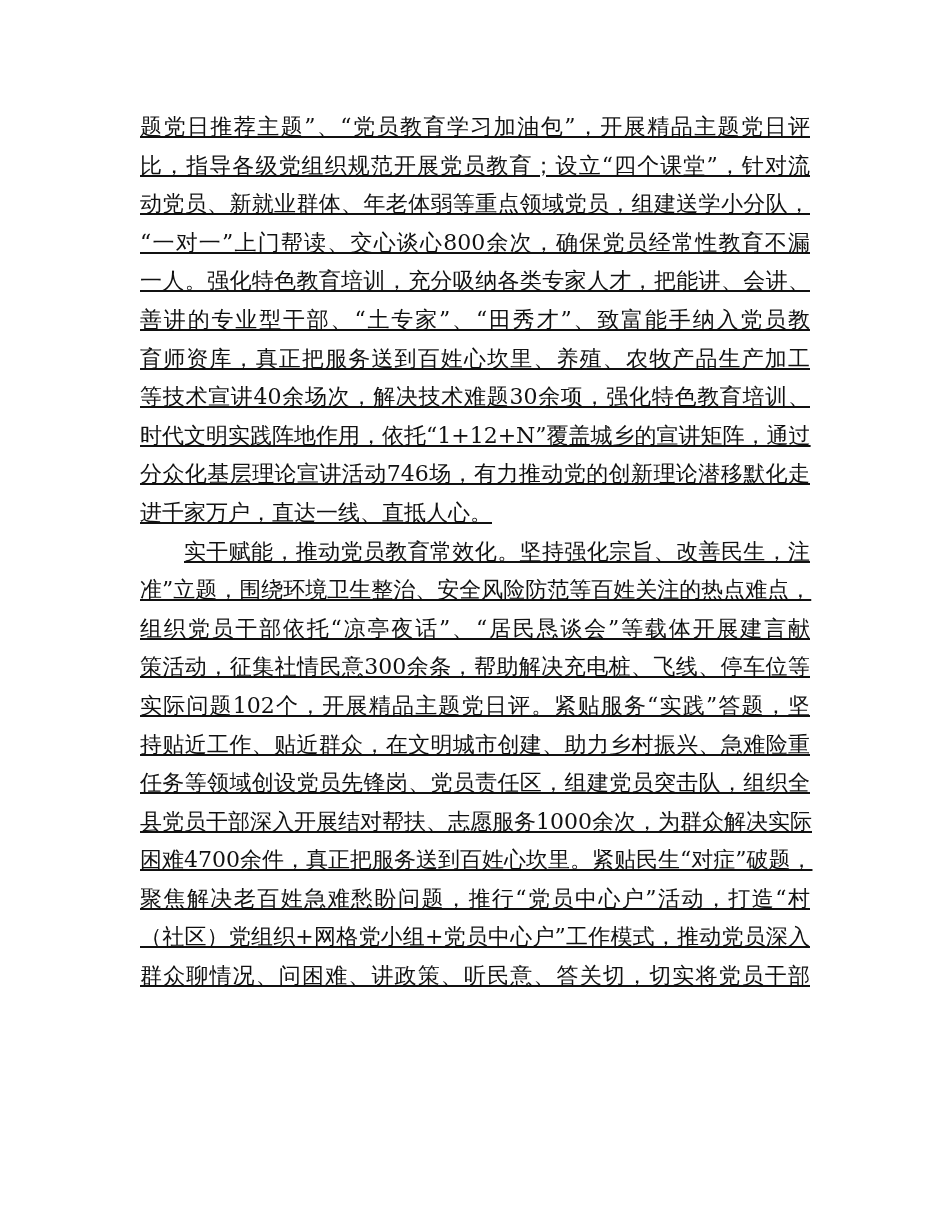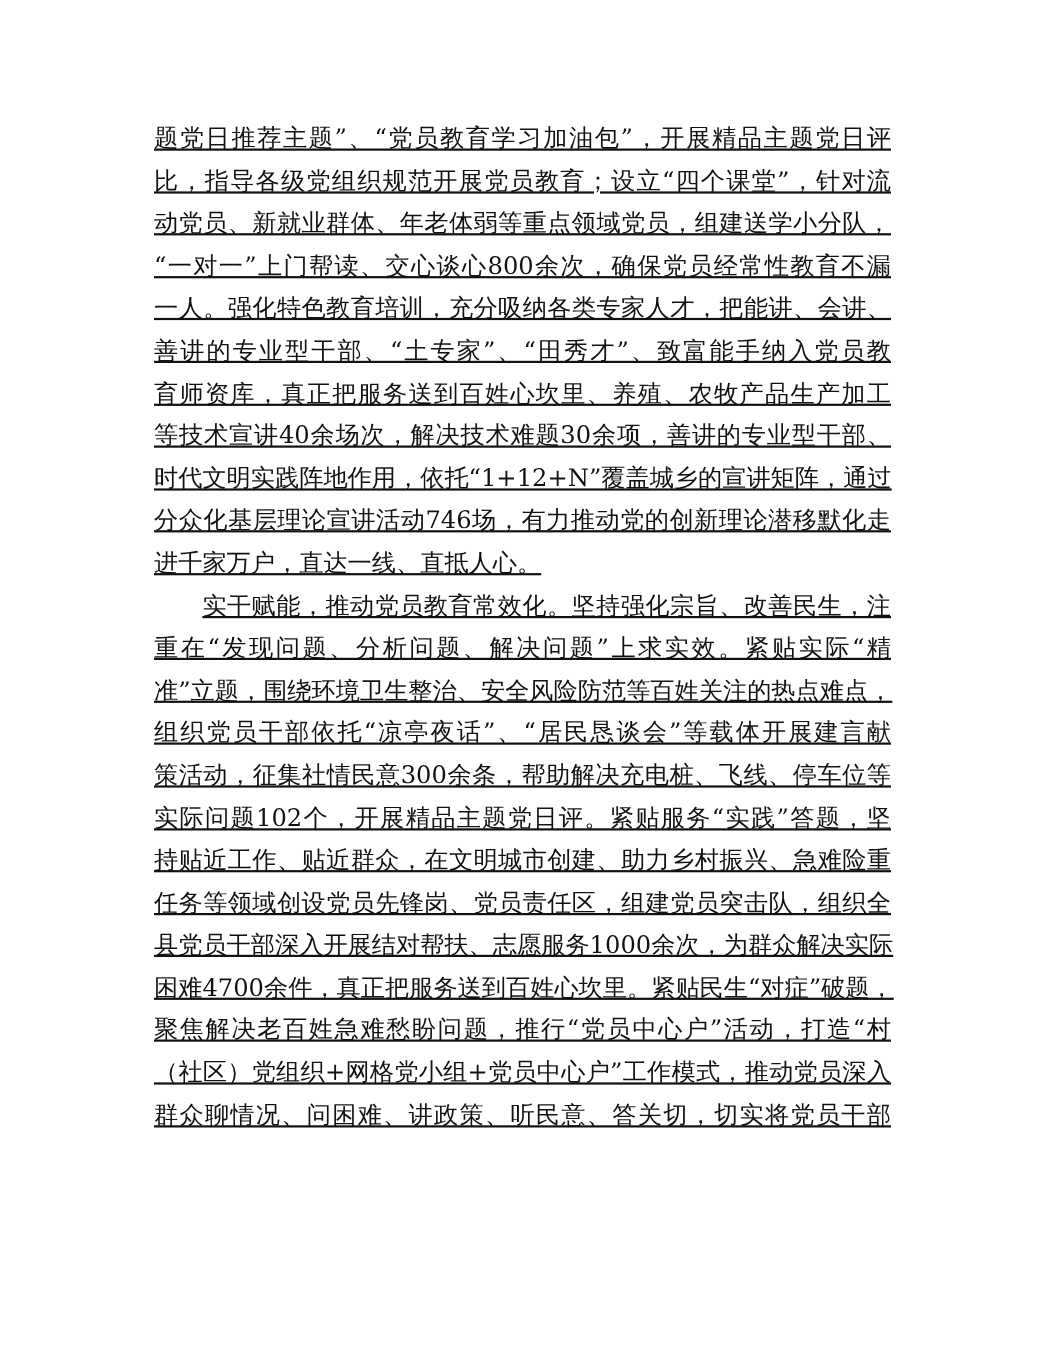--- a/index.html
+++ b/index.html
@@ -43,28 +43,27 @@
 
 <div class="page">
   <div>
     <div class="line">题党日推荐主题”、“党员教育学习加油包”，开展精品主题党日评</div>
     <div class="line">比，指导各级党组织规范开展党员教育；设立“四个课堂”，针对流</div>
     <div class="line">动党员、新就业群体、年老体弱等重点领域党员，组建送学小分队，</div>
     <div class="line">“一对一”上门帮读、交心谈心800余次，确保党员经常性教育不漏</div>
     <div class="line">一人。强化特色教育培训，充分吸纳各类专家人才，把能讲、会讲、</div>
     <div class="line">善讲的专业型干部、“土专家”、“田秀才”、致富能手纳入党员教</div>
     <div class="line">育师资库，真正把服务送到百姓心坎里、养殖、农牧产品生产加工</div>
-    <div class="line">等技术宣讲40余场次，解决技术难题30余项，善讲的专业型干部、</div>
+    <div class="line">等技术宣讲40余场次，解决技术难题30余项，强化特色教育培训、</div>
     <div class="line">时代文明实践阵地作用，依托“1+12+N”覆盖城乡的宣讲矩阵，通过</div>
     <div class="line">分众化基层理论宣讲活动746场，有力推动党的创新理论潜移默化走</div>
     <div class="line last">进千家万户，直达一线、直抵人心。</div>
   </div>
   <div>
     <div class="line indent">实干赋能，推动党员教育常效化。坚持强化宗旨、改善民生，注</div>
-    <div class="line">重在“发现问题、分析问题、解决问题”上求实效。紧贴实际“精</div>
     <div class="line">准”立题，围绕环境卫生整治、安全风险防范等百姓关注的热点难点，</div>
     <div class="line">组织党员干部依托“凉亭夜话”、“居民恳谈会”等载体开展建言献</div>
     <div class="line">策活动，征集社情民意300余条，帮助解决充电桩、飞线、停车位等</div>
     <div class="line">实际问题102个，开展精品主题党日评。紧贴服务“实践”答题，坚</div>
     <div class="line">持贴近工作、贴近群众，在文明城市创建、助力乡村振兴、急难险重</div>
     <div class="line">任务等领域创设党员先锋岗、党员责任区，组建党员突击队，组织全</div>
     <div class="line">县党员干部深入开展结对帮扶、志愿服务1000余次，为群众解决实际</div>
     <div class="line">困难4700余件，真正把服务送到百姓心坎里。紧贴民生“对症”破题，</div>
     <div class="line">聚焦解决老百姓急难愁盼问题，推行“党员中心户”活动，打造“村</div>
     <div class="line">（社区）党组织+网格党小组+党员中心户”工作模式，推动党员深入</div>

